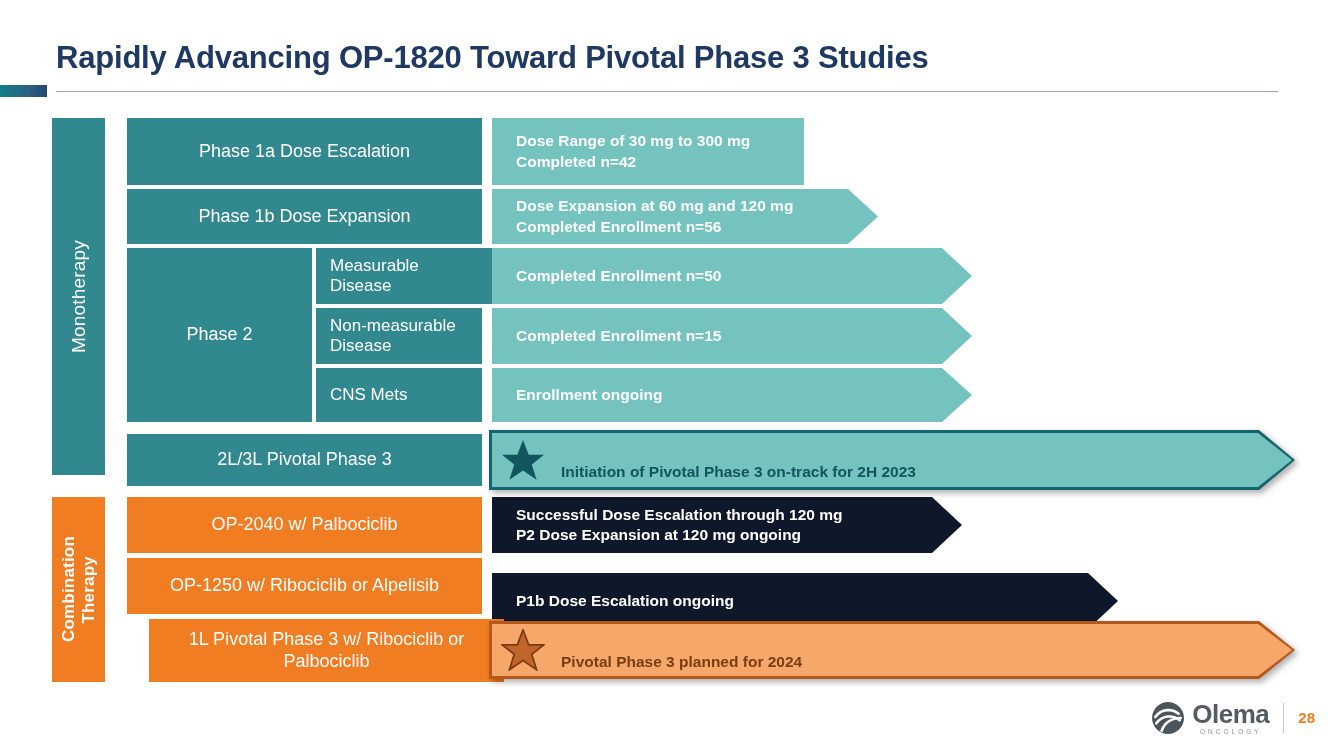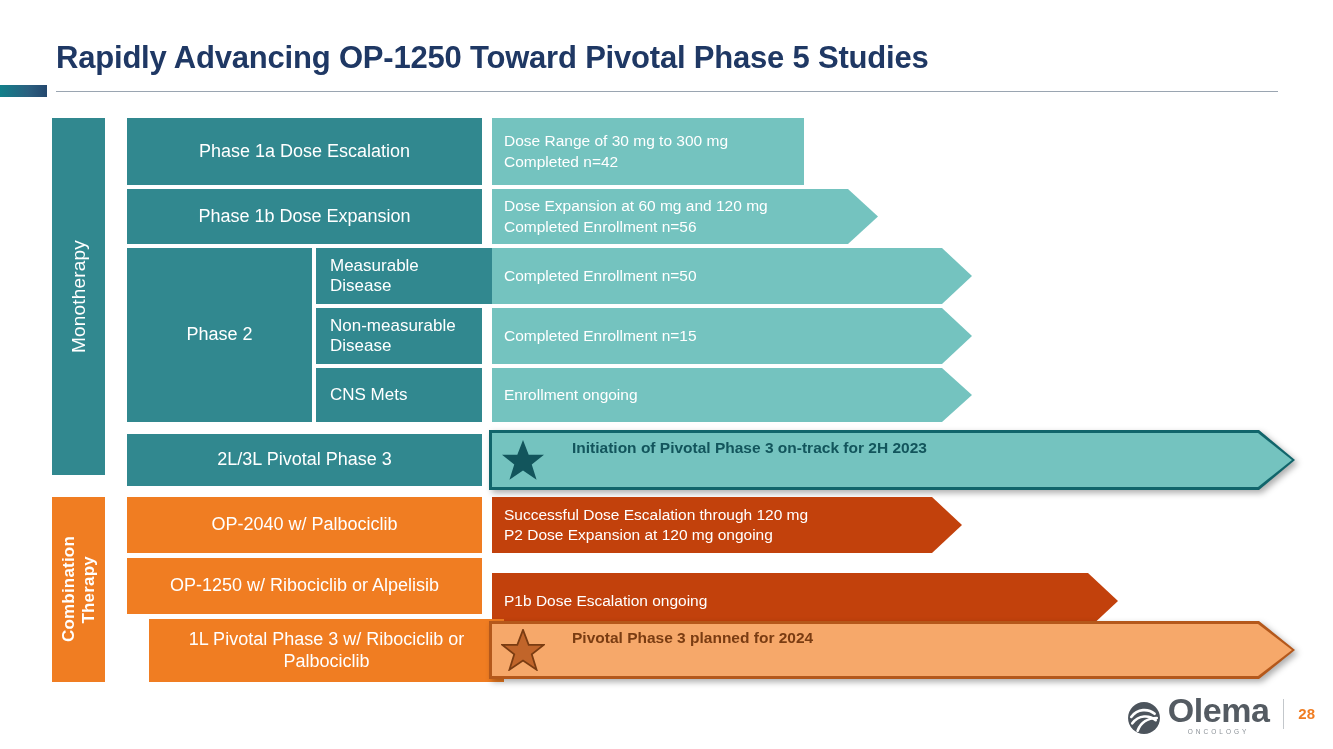--- a/index.html
+++ b/index.html
@@ -43,26 +43,26 @@
     position:absolute;color:#ffffff;display:flex;align-items:center;justify-content:center;
     text-align:center;line-height:1.2;font-size:18px;padding:0 8px;box-sizing:border-box;
   }
   .teal-box{background:#31888f;}
   .orange-box{background:#f07d22;}
   .sub-box{justify-content:flex-start;text-align:left;font-size:17px;padding-left:14px;}
 
   
   .bar{
     position:absolute;display:flex;align-items:center;
-    color:#ffffff;font-size:15.5px;font-weight:normal;line-height:1.32;
-    box-sizing:border-box;padding-left:12px;
+    color:#ffffff;font-size:15.5px;font-weight:bold;line-height:1.32;
+    box-sizing:border-box;padding-left:24px;
   }
   .bar .bartext{white-space:pre-line;}
   .teal-bar{background:#74c3bf;}
-  .orange-bar{background:#c2410c;}
+  .orange-bar{background:#0f172a;}
   .arrow{
     clip-path:polygon(0 0, calc(100% - 30px) 0, 100% 50%, calc(100% - 30px) 100%, 0 100%);
   }
   .flat{clip-path:none;}
 
   
   .pivotal{
     position:absolute;box-sizing:border-box;display:flex;align-items:center;
     filter:drop-shadow(3px 3px 3px rgba(0,0,0,0.32));
   }
@@ -72,42 +72,42 @@
   }
   .pivotal .inner{
     position:absolute;inset:3px;
     clip-path:polygon(0 0, calc(100% - 34px) 0, 100% 50%, calc(100% - 34px) 100%, 0 100%);
   }
   #pivotal-teal .shape{background:#11656b;}
   #pivotal-teal .inner{background:#74c3bf;}
   #pivotal-orange .shape{background:#b4581b;}
   #pivotal-orange .inner{background:#f6a86a;}
   .pivotal .row-content{
-    position:relative;display:flex;align-items:flex-start;gap:27px;padding-left:12px;
+    position:relative;display:flex;align-items:flex-end;gap:16px;padding-left:12px;
     font-size:15.5px;font-weight:bold;
   }
   #pivotal-teal .row-content{color:#12555c;}
   #pivotal-orange .row-content{color:#7a3c12;}
   .star-icon{display:block;}
 
   
   #footer{position:absolute;right:18px;bottom:14px;display:flex;align-items:center;gap:14px;}
   #logo{display:flex;align-items:flex-end;gap:7px;}
   #logo-mark{width:34px;height:34px;}
   #logo-words{display:flex;flex-direction:column;align-items:center;line-height:1;}
-  #logo-name{font-size:34px;font-weight:bold;color:#545b62;letter-spacing:-0.5px;}
+  #logo-name{font-size:26px;font-weight:bold;color:#545b62;letter-spacing:-0.5px;}
   #logo-sub{font-size:6.5px;letter-spacing:3px;color:#8b9197;margin-top:2px;}
   #footer-divider{width:1px;height:30px;background:#c3c7cb;}
   #page-number{font-size:15px;font-weight:bold;color:#f07d22;}
 </style>
 </head>
 <body>
 
 <div id="title-accent"></div>
-<div id="slide-title">Rapidly Advancing OP-1250 Toward Pivotal Phase 5 Studies</div>
+<div id="slide-title">Rapidly Advancing OP-1820 Toward Pivotal Phase 3 Studies</div>
 <div id="title-rule"></div>
 
 <div id="chart">
 
   <div class="group-label" id="group-mono">
     <span class="vtext">Monotherapy</span>
   </div>
 
   <div class="phase-box teal-box" style="left:127px;top:118px;width:355px;height:67px;">Phase 1a Dose Escalation</div>
   <div class="bar teal-bar flat" style="left:492px;top:118px;width:312px;height:67px;">

